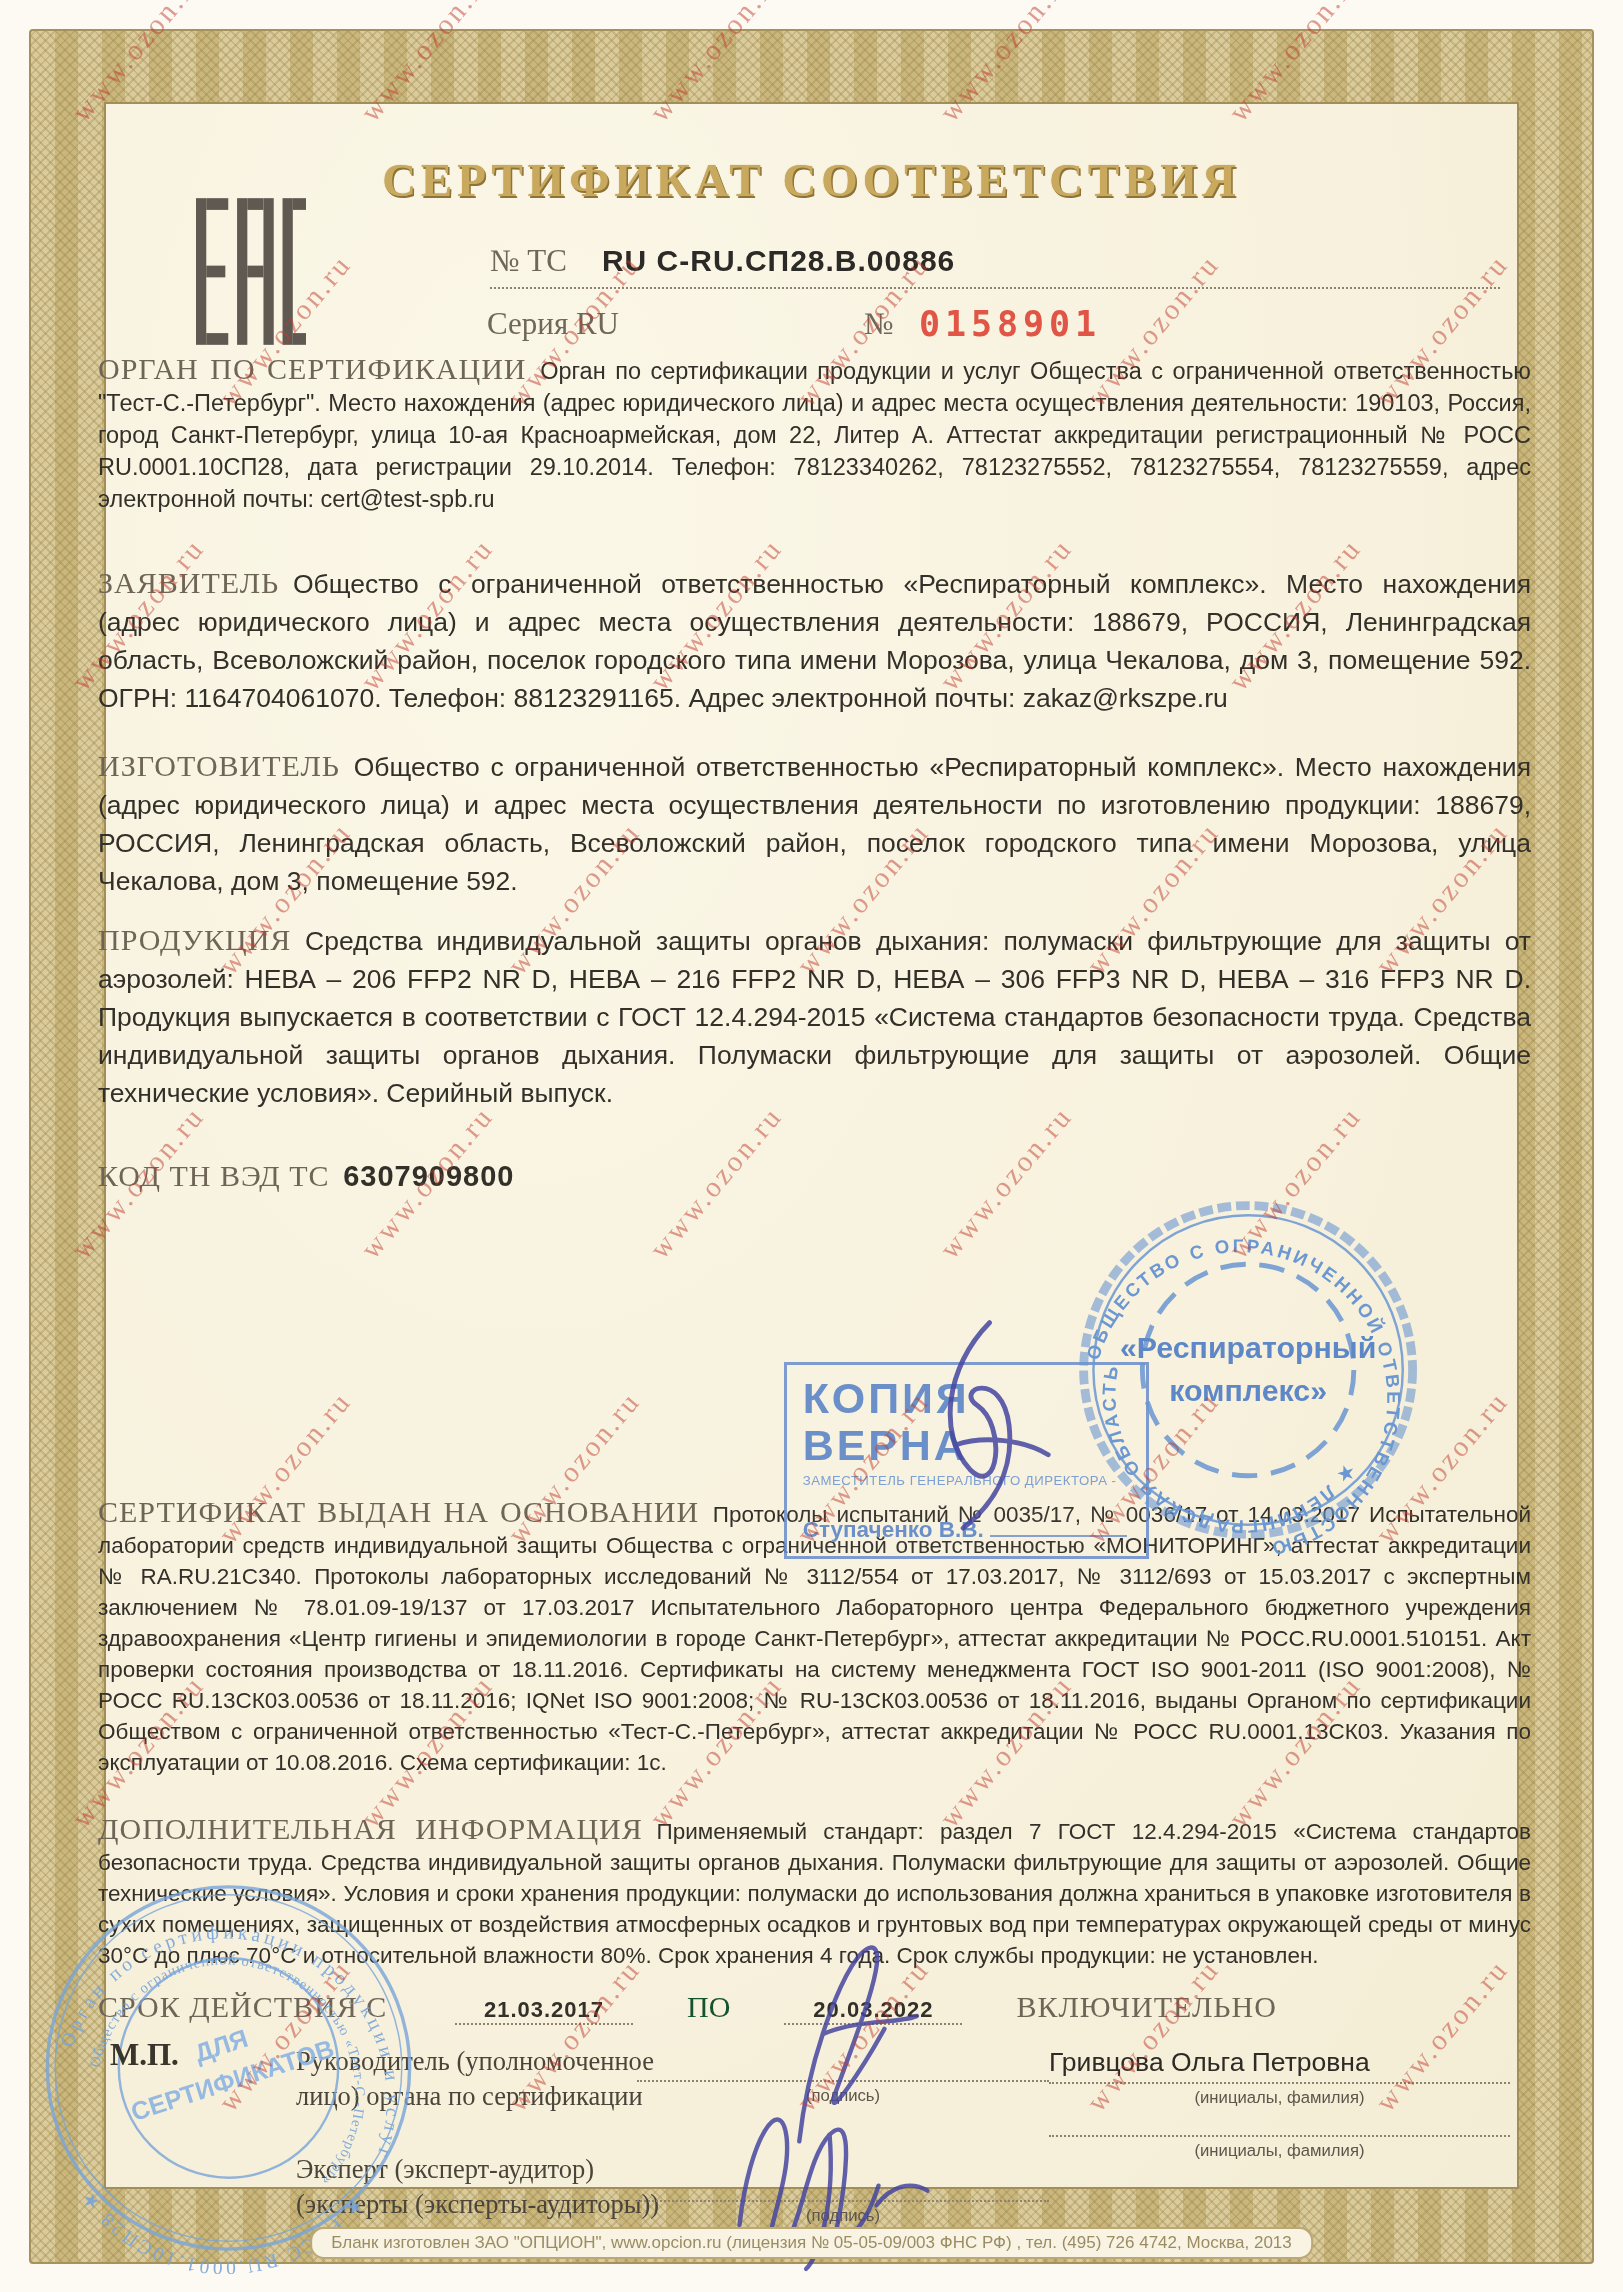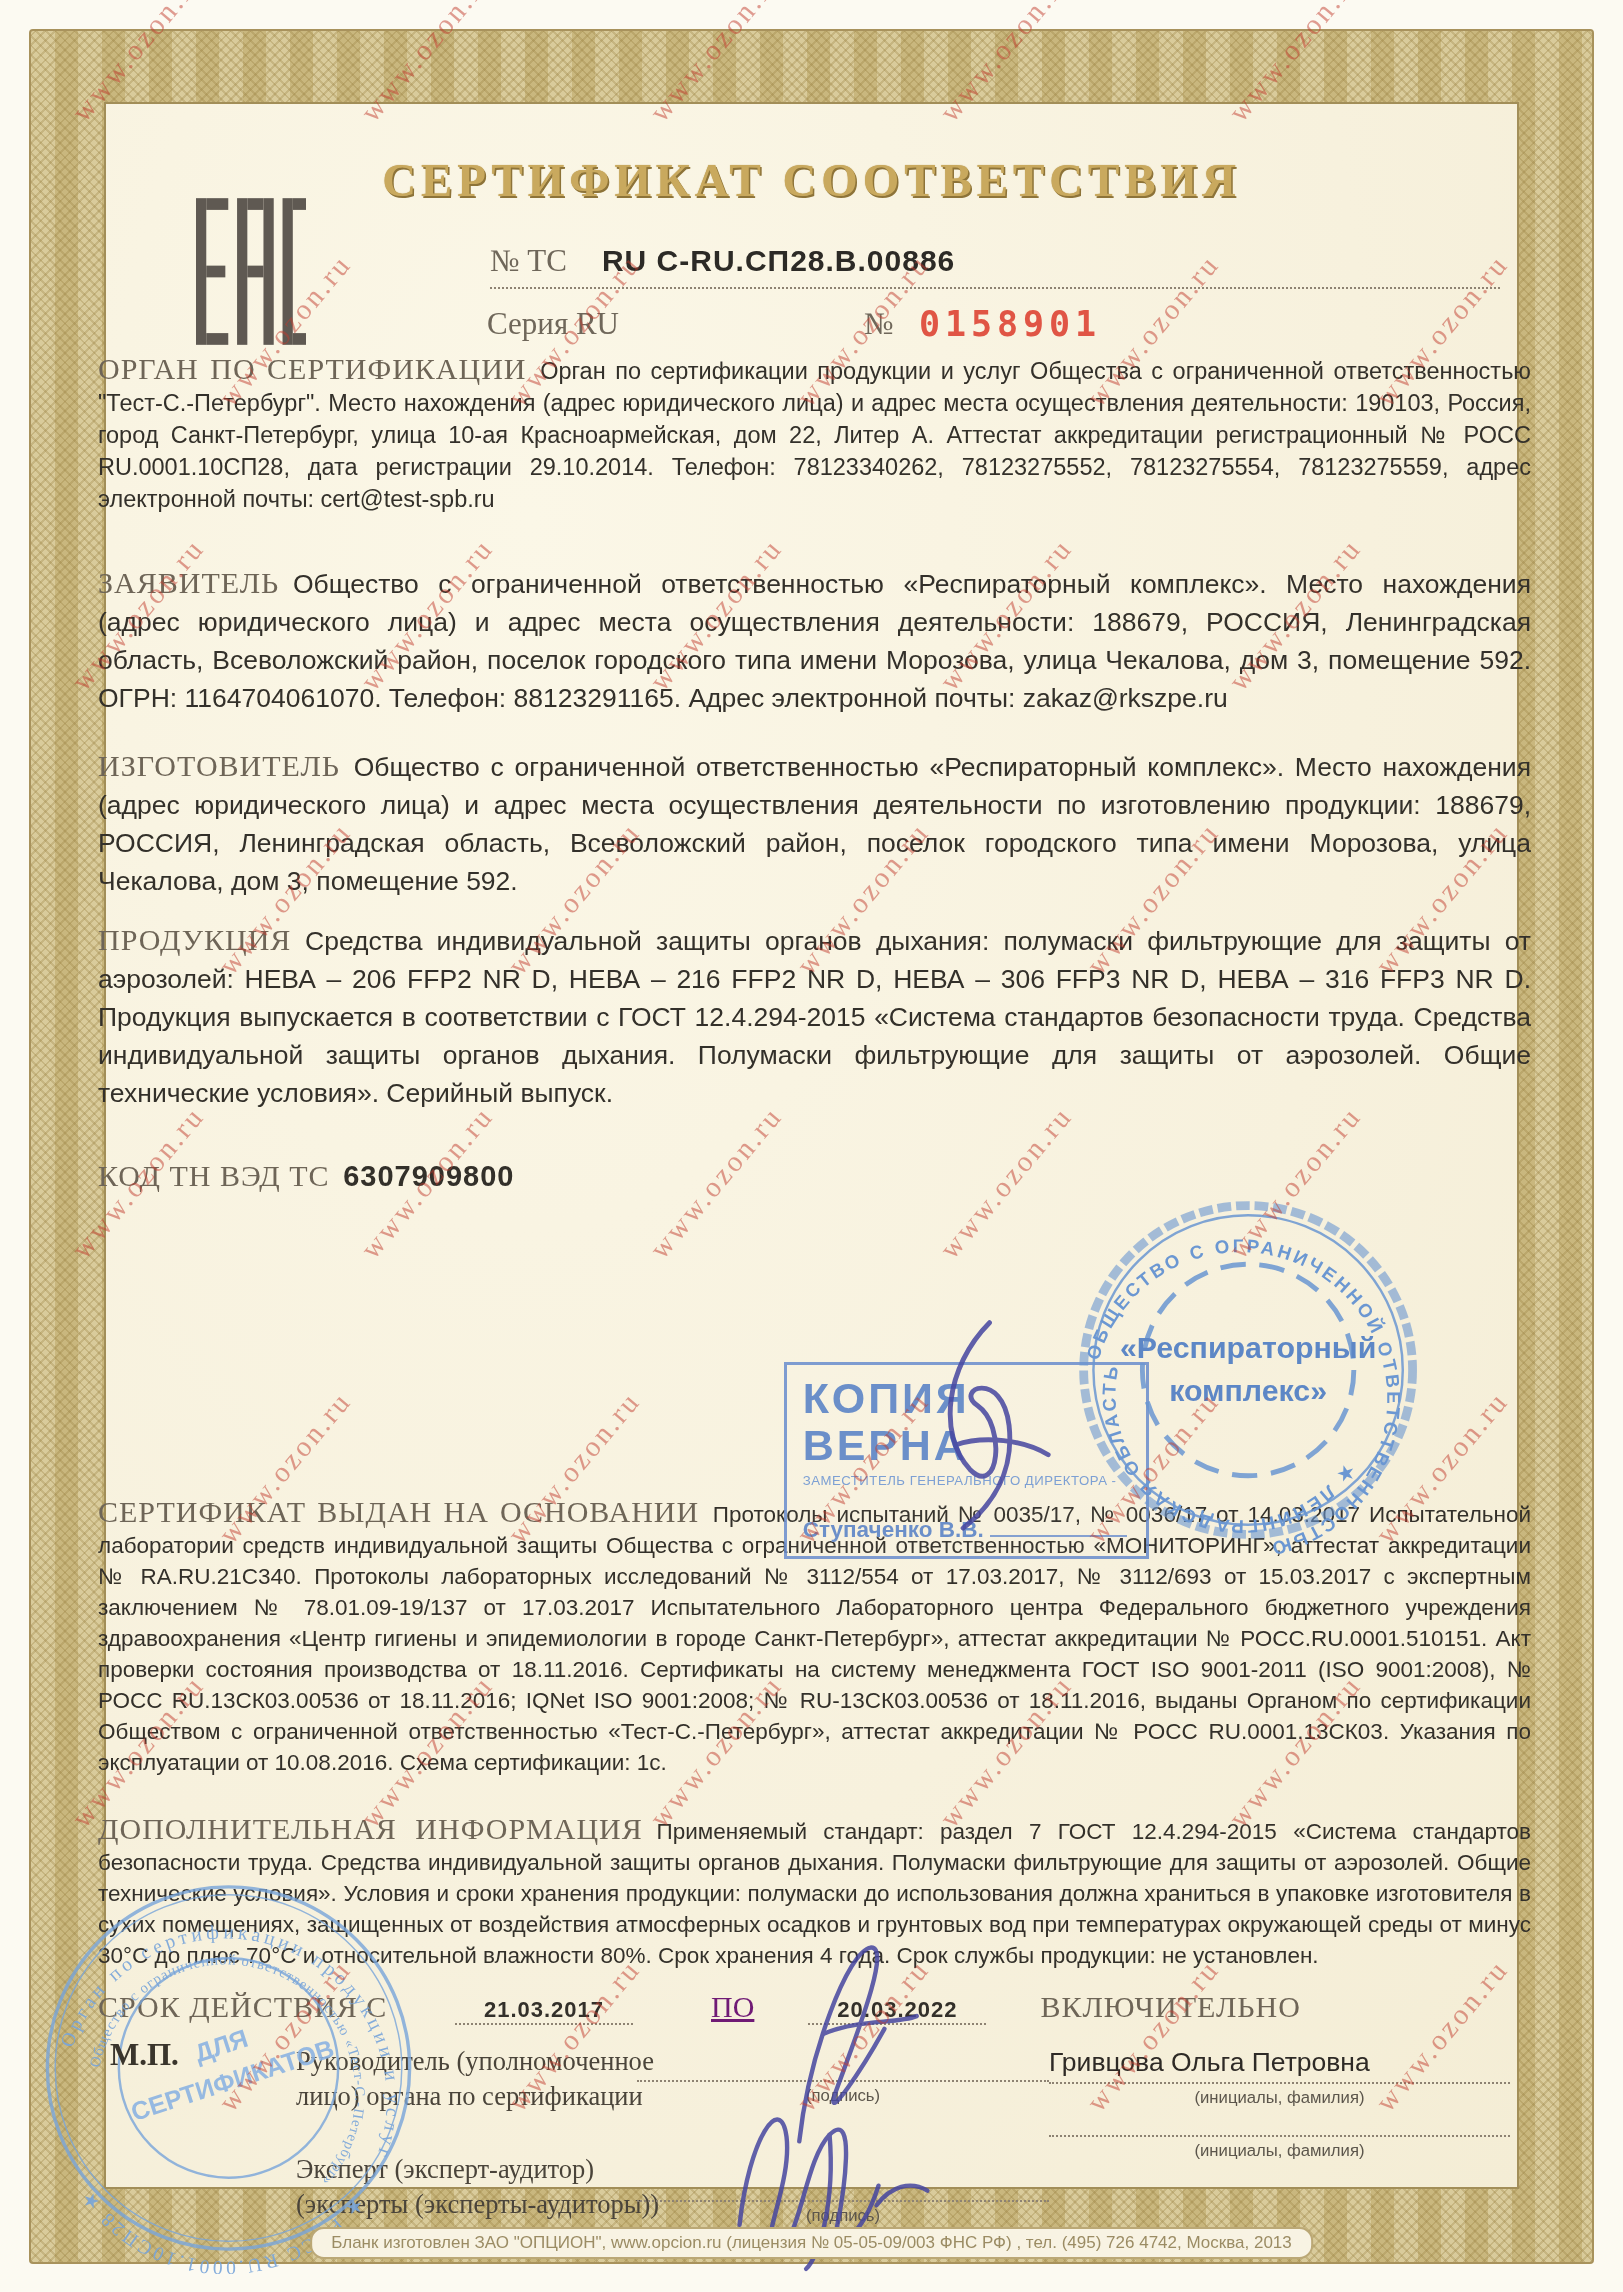--- a/index.html
+++ b/index.html
@@ -70,21 +70,21 @@
   .sec-a { font-size:26.5px; line-height:38px; }
   .sec-b { font-size:22.5px; line-height:31px; }
   .sec-organ { font-size:23.5px; line-height:32px; }
   .kv .val { font-size:29px; font-weight:bold; letter-spacing:1px; }
   .validity { display:flex; align-items:baseline; white-space:nowrap; text-align:left; }
   .validity .lbl { font-size:30px; }
   .validity .date {
     font-size:22px; font-weight:bold; letter-spacing:1px; padding:0 29px;
     border-bottom:2px dotted #8d8272; margin-left:54px;
   }
-  .validity .mid { font-family:"Liberation Serif", serif; font-size:30px; color:#701a75; margin-left:78px;text-decoration:underline; }
+  .validity .mid { font-family:"Liberation Serif", serif; font-size:30px; color:#14532d; margin-left:54px; }
   .validity .incl { font-family:"Liberation Serif", serif; font-size:30px; color:#6e6557; margin-left:54px; letter-spacing:1px; }
   
   .copy-stamp {
     position:absolute; left:784px; top:1362px; width:365px; z-index:3;
     border:3.9px solid rgba(104,140,204,.85); padding:9.8px 15.7px 13.7px; color:#6b8fc9;
     background:rgba(255,255,255,.03);
   }
   .copy-stamp .big { font-size:43px; font-weight:bold; letter-spacing:2.9px; line-height:47px; }
   .copy-stamp .small { font-size:13.2px; letter-spacing:0.5px; margin-top:3.9px; color:#7da0d4; }
   .copy-stamp .name { font-size:22.5px; font-weight:bold; margin-top:29px; }

